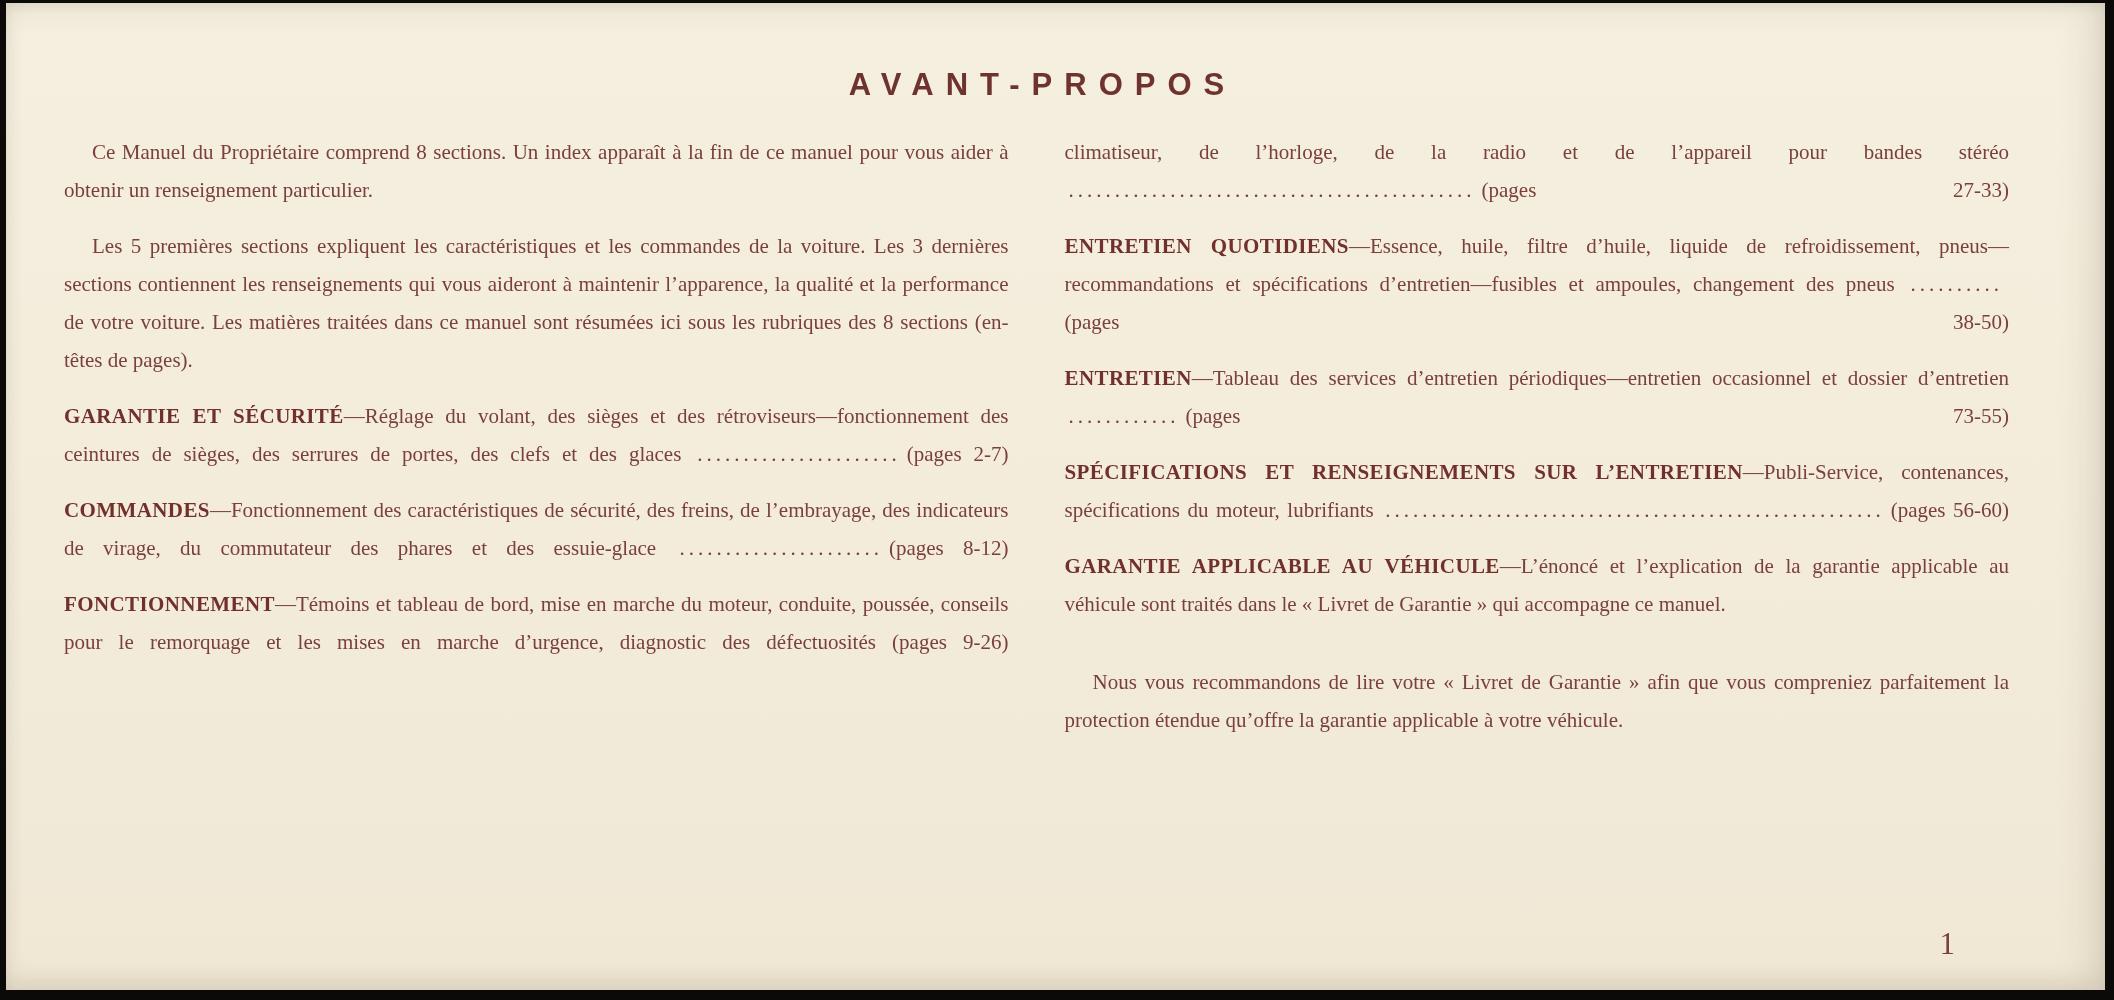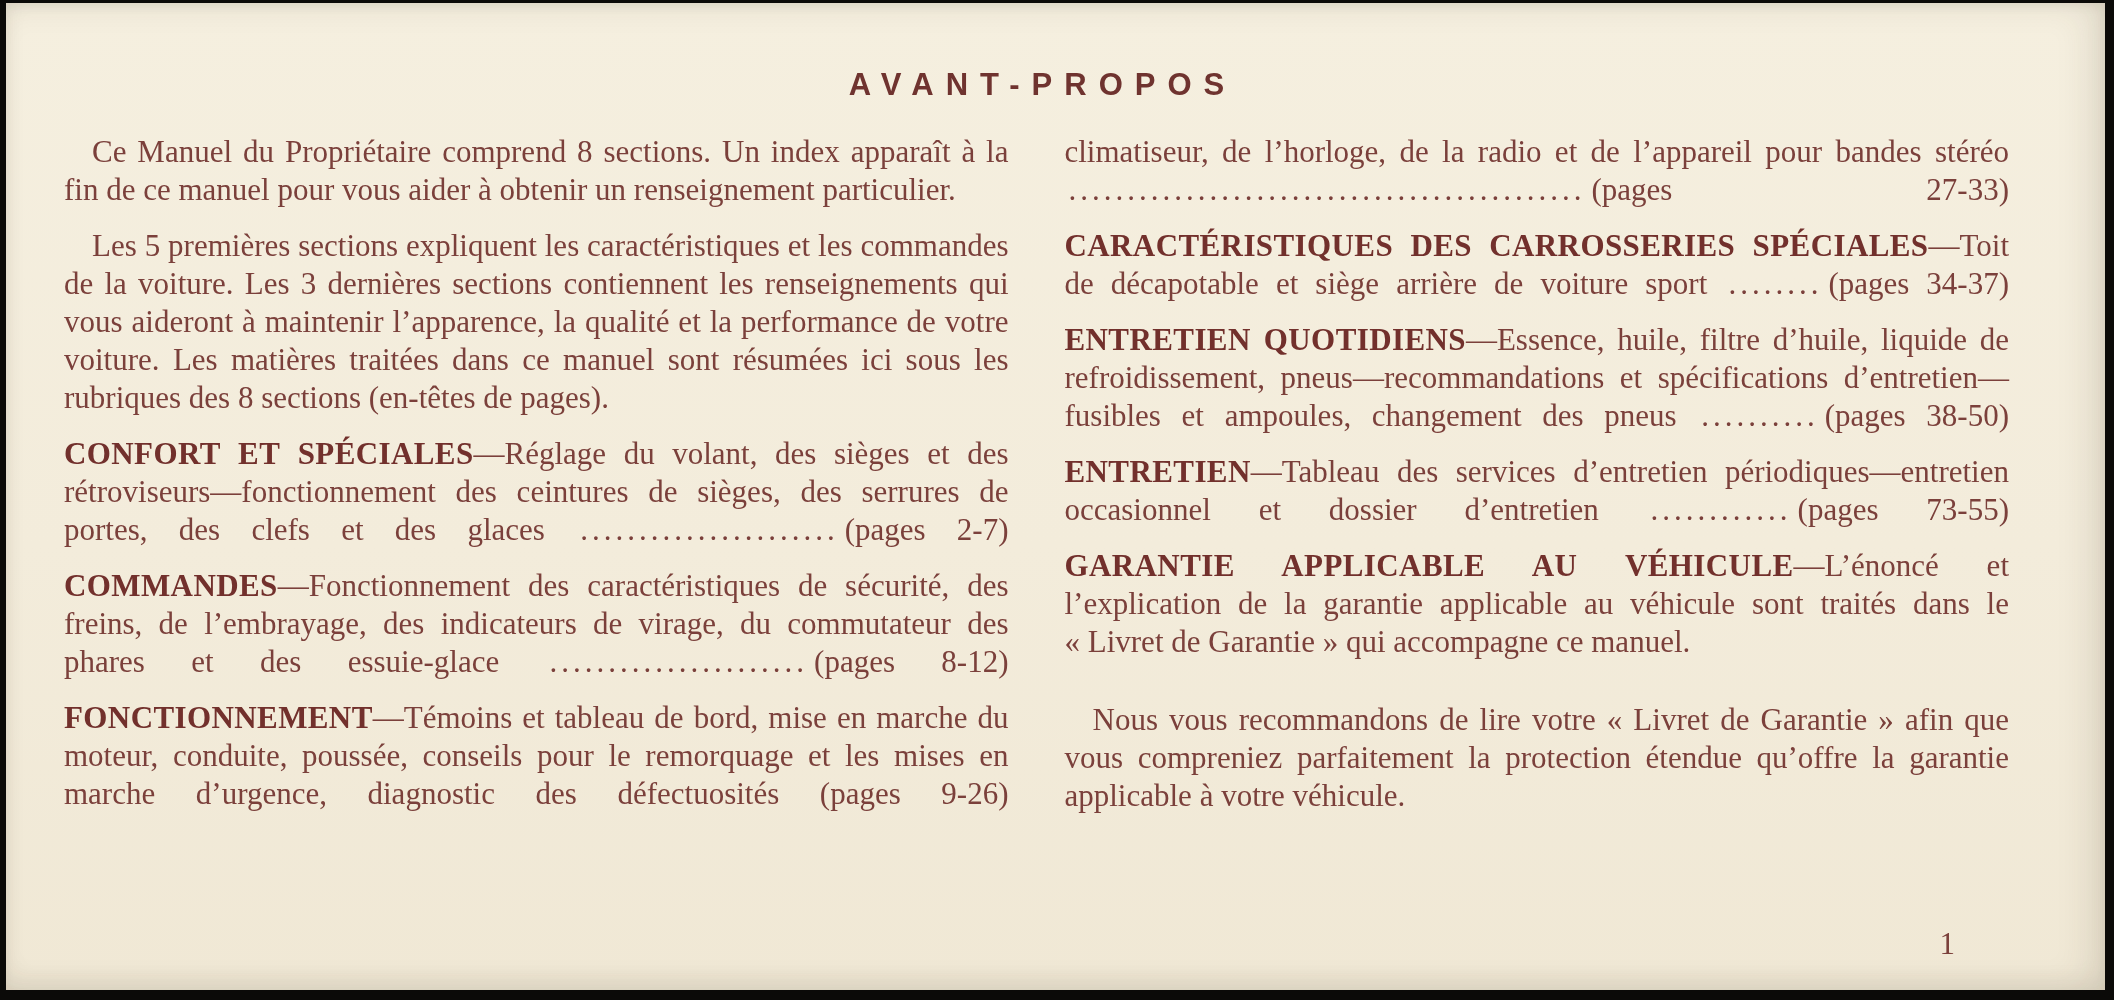--- a/index.html
+++ b/index.html
@@ -28,21 +28,21 @@
     letter-spacing: 12px;
     text-indent: 12px;
     color: #6f332f;
   }
 
   .columns { display: flex; gap: 56px; }
   .col {
     flex: 1;
     min-width: 0;
     color: #7b403b;
-    font-size: 31px;
+    font-size: 21px;
     line-height: 38px;
     text-align: justify;
   }
 
   .col p { margin: 0 0 18px 0; }
   p.intro { text-indent: 28px; }
   p.closing { text-indent: 28px; margin-top: 40px; }
 
   .entry-heading {
     font-weight: bold;
@@ -71,28 +71,28 @@
 </head>
 <body>
 
 <div class="page">
   <div class="content">
     <h1 class="title">AVANT-PROPOS</h1>
     <div class="columns">
       <div class="col" id="col-left">
           <p class="intro">Ce Manuel du Propriétaire comprend 8 sections. Un index apparaît à la fin de ce manuel pour vous aider à obtenir un renseignement particulier.</p>
           <p class="intro">Les 5 premières sections expliquent les caractéristiques et les commandes de la voiture. Les 3 dernières sections contiennent les renseignements qui vous aideront à maintenir l’apparence, la qualité et la performance de votre voiture. Les matières traitées dans ce manuel sont résumées ici sous les rubriques des 8 sections (en-têtes de pages).</p>
-          <p class="entry has-pages"><span class="entry-heading">CONFORT ET SPÉCIALES</span><span class="entry-dash">—</span><span class="entry-desc">Réglage du volant, des sièges et des rétroviseurs—fonctionnement des ceintures de sièges, des serrures de portes, des clefs et des glaces </span><span class="leader">......................</span><span class="pages">(pages 2-7)</span></p>
+          <p class="entry has-pages"><span class="entry-heading">GARANTIE ET SÉCURITÉ</span><span class="entry-dash">—</span><span class="entry-desc">Réglage du volant, des sièges et des rétroviseurs—fonctionnement des ceintures de sièges, des serrures de portes, des clefs et des glaces </span><span class="leader">......................</span><span class="pages">(pages 2-7)</span></p>
           <p class="entry has-pages"><span class="entry-heading">COMMANDES</span><span class="entry-dash">—</span><span class="entry-desc">Fonctionnement des caractéristiques de sécurité, des freins, de l’embrayage, des indicateurs de virage, du commutateur des phares et des essuie-glace </span><span class="leader">......................</span><span class="pages">(pages 8-12)</span></p>
           <p class="entry has-pages"><span class="entry-heading">FONCTIONNEMENT</span><span class="entry-dash">—</span><span class="entry-desc">Témoins et tableau de bord, mise en marche du moteur, conduite, poussée, conseils pour le remorquage et les mises en marche d’urgence, diagnostic des défectuosités</span><span class="pages"> (pages 9-26)</span></p>
         </div>
       <div class="col" id="col-right">
           <p class="entry has-pages"><span class="entry-desc">climatiseur, de l’horloge, de la radio et de l’appareil pour bandes stéréo </span><span class="leader">............................................</span><span class="pages">(pages 27-33)</span></p>
-          <p class="entry has-pages"><span class="entry-heading">CARACTÉRISTIQUES DES CARROSSERIES SPÉCIALES</span><span class="entry-dash">—</span><span class="entry-desc">Toit de décapotable et siège arrière de voiture sport </span><span class="leader">........</span><span class="pages">(pages 34-37)</span></p>
           <p class="entry has-pages"><span class="entry-heading">ENTRETIEN QUOTIDIENS</span><span class="entry-dash">—</span><span class="entry-desc">Essence, huile, filtre d’huile, liquide de refroidissement, pneus—recommandations et spécifications d’entretien—fusibles et ampoules, changement des pneus </span><span class="leader">..........</span><span class="pages">(pages 38-50)</span></p>
           <p class="entry has-pages"><span class="entry-heading">ENTRETIEN</span><span class="entry-dash">—</span><span class="entry-desc">Tableau des services d’entretien périodiques—entretien occasionnel et dossier d’entretien </span><span class="leader">............</span><span class="pages">(pages 73-55)</span></p>
+          <p class="entry has-pages"><span class="entry-heading">SPÉCIFICATIONS ET RENSEIGNEMENTS SUR L’ENTRETIEN</span><span class="entry-dash">—</span><span class="entry-desc">Publi-Service, contenances, spécifications du moteur, lubrifiants </span><span class="leader">......................................................</span><span class="pages">(pages 56-60)</span></p>
           <p class="entry"><span class="entry-heading">GARANTIE APPLICABLE AU VÉHICULE</span><span class="entry-dash">—</span><span class="entry-desc">L’énoncé et l’explication de la garantie applicable au véhicule sont traités dans le «&nbsp;Livret de Garantie&nbsp;» qui accompagne ce manuel.</span></p>
           <p class="intro closing">Nous vous recommandons de lire votre «&nbsp;Livret de Garantie&nbsp;» afin que vous compreniez parfaitement la protection étendue qu’offre la garantie applicable à votre véhicule.</p>
         </div>
     </div>
   </div>
   <div class="page-number">1</div>
 </div>
 
 </body></html>

